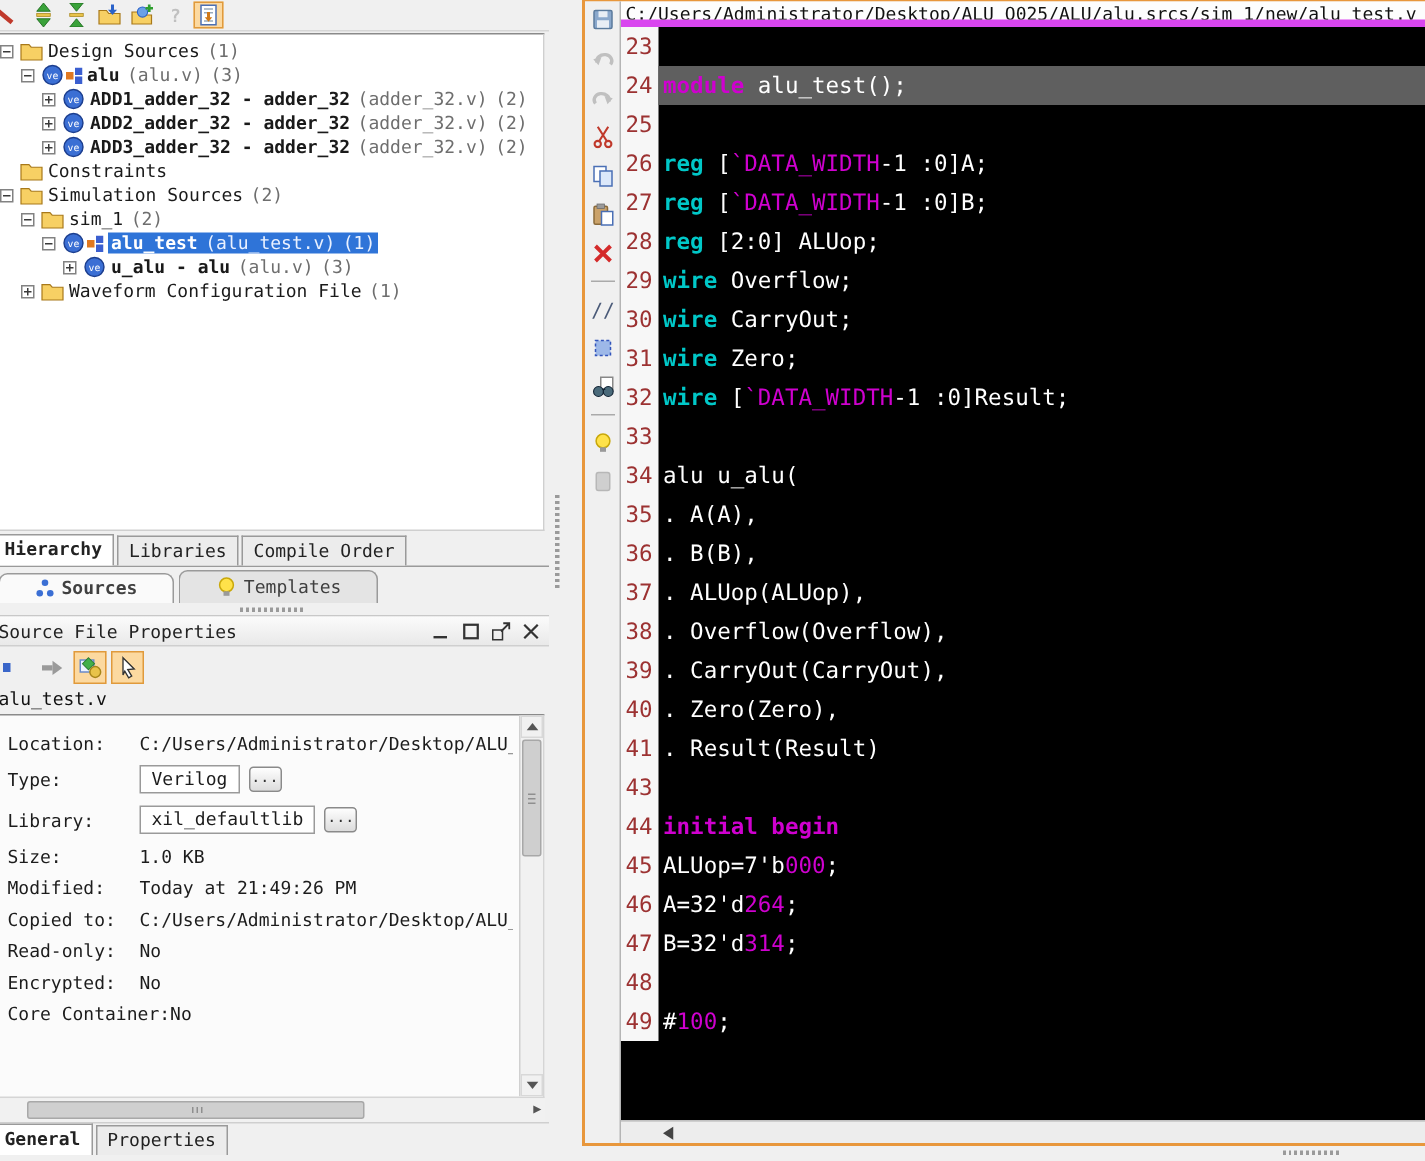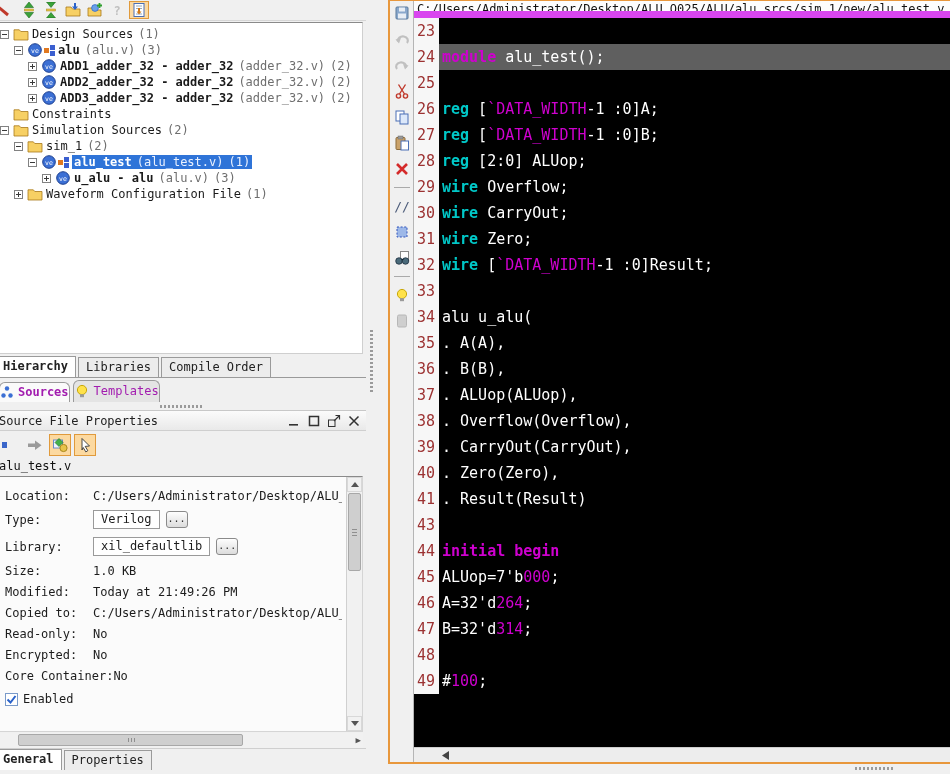--- a/index.html
+++ b/index.html
@@ -34,22 +34,22 @@
   .trow.sel .tmeta { color:#eaf1ff; }
   .sel-wrap { display:flex; align-items:center;text-align:center; }
 
   .tabs-sub { display:flex; align-items:flex-end; height:22px; padding-left:0;
     border-bottom:1px solid #9a9a9a; margin-top:2px; }
   .tab-s { font-size:12px; padding:2px 7px 3px; border:1px solid #9a9a9a; border-bottom:none;
     background:#ececec; color:#222; margin-right:2px; }
   .tab-s.on { background:#fff; font-weight:bold; padding-bottom:4px; }
   .tabs-main { display:flex; align-items:flex-end; height:24px; padding-left:4px; }
   .tab-m { font-size:12px; display:flex; align-items:center; gap:4px;
-    padding:2px 0 3px; border:1px solid #9a9a9a; border-bottom:none;
-    border-radius:6px 6px 0 0; background:#e4e4e4; color:#a21caf; margin-right:3px; }
+    padding:2px 23px 3px; border:1px solid #9a9a9a; border-bottom:none;
+    border-radius:6px 6px 0 0; background:#e4e4e4; color:#404040; margin-right:3px; }
   .tab-m.on { background:#fafafa; font-weight:bold; }
   .dots-h { height:8px; display:flex; justify-content:center; align-items:center; }
   .dotrow { width:42px; height:3px;
     background-image:repeating-linear-gradient(90deg,#9a9a9a 0 2px,transparent 2px 4px); }
 
   
   .pw { border-top:1px solid #c8c8c8; }
   .pw-title { height:20px; display:flex; align-items:center; font-size:12px; color:#222;
     background:linear-gradient(#fbfbfb,#e9e9e9); padding:0 4px; border-bottom:1px solid #cfcfcf; }
   .pw-title .grow { flex:1; }
@@ -94,21 +94,21 @@
 
   
   .editor { position:absolute; left:388px; top:0; width:562px; height:764px;
     border-left:2px solid #e8973c; border-top:1px solid #e8973c; border-bottom:2px solid #e8973c;
     display:flex; background:#f0f0f0; }
   .ed-strip { flex:0 0 24px; background:#f0f0f0; border-right:1px solid #b5b5b5;
     display:flex; flex-direction:column; align-items:center; padding-top:2px; }
   .sbtn { width:20px; height:20px; margin-bottom:6px; display:flex; align-items:center; justify-content:center; }
   .ssep { width:16px; height:1px; background:#aaa; margin:2px 0 8px; }
   .ed-right { flex:1; display:flex; flex-direction:column; min-width:0; }
-  .ed-title { height:17px; background:#fdfdfd; border-bottom:7px solid #d946ef;
+  .ed-title { height:17px; background:#fdfdfd; border-bottom:5px solid #d946ef;
     font-size:12px; color:#111; white-space:nowrap; overflow:hidden; padding:1px 0 0 3px; }
   .ed-code { flex:1; background:#000; overflow:hidden; }
   .cline { display:flex; height:26px; line-height:27px; font-size:15px; white-space:pre; }
   .gut { flex:0 0 25px; background:#f7f7f7; color:#9c3232; padding-left:3px; }
   .ctxt { flex:1; color:#fff; padding-left:3px; min-width:0; }
   .cline.cur .ctxt { background:#5f5f5f; }
   .c-k { color:#cf00cf; font-weight:bold; }
   .c-t { color:#00c8c8; font-weight:bold; }
   .c-m { color:#cf00cf; }
   .c-p { color:#fff; }
@@ -447,28 +447,20 @@
             </div>
             <div class="prow">
               <div class="plabel">Encrypted:</div>
               <div class="pval">No</div>
             </div>
             <div class="prow">
               <div class="plabel">Core Container:</div>
               <div class="pval">No</div>
             </div>
           </div>
-        <div class="chk-row">
-          <span class="chk" id="enabled-chk">
-              <svg width="11" height="11" viewBox="0 0 11 11">
-                <path d="M1.5 5.5l3 3 5-6.5" fill="none" stroke="#2a62c9" stroke-width="2"></path>
-              </svg>
-            </span>
-          <span>Enabled</span>
-        </div>
         <div class="vscroll">
           <div class="sarrow">
             <svg width="8" height="5" viewBox="0 0 8 5">
                 <path d="M4 0l4 5H0z" fill="#555"></path>
               </svg>
           </div>
           <div class="vthumb"></div>
           <div class="sarrow down">
             <svg width="8" height="5" viewBox="0 0 8 5">
                 <path d="M4 5l4-5H0z" fill="#555"></path>

